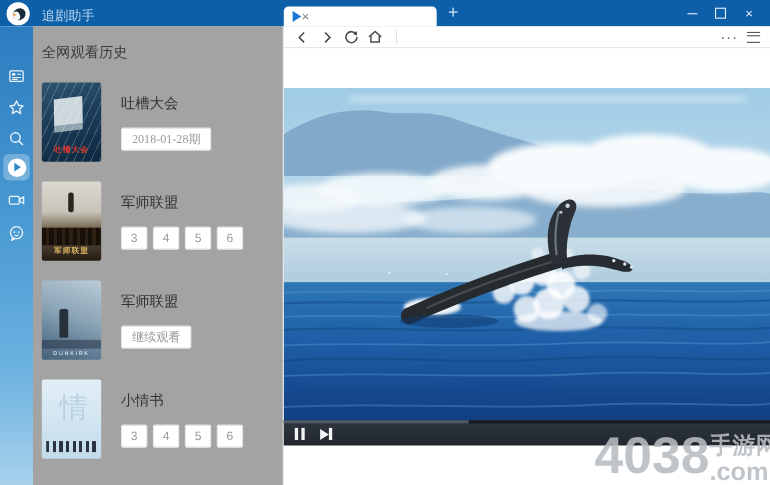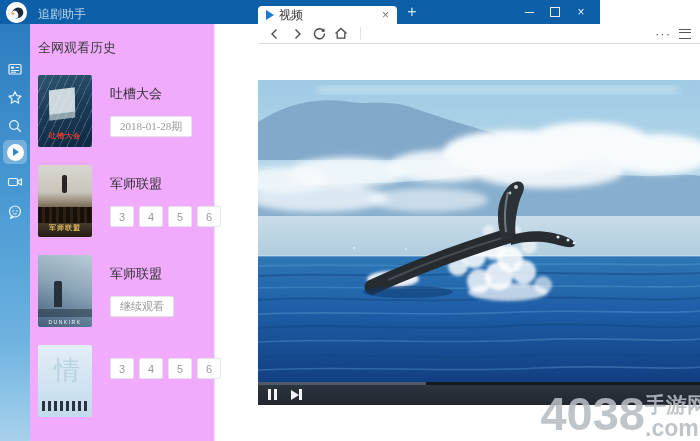--- a/index.html
+++ b/index.html
@@ -1,39 +1,39 @@
 <!DOCTYPE html>
 <html><head>
 <meta charset="utf-8">
 <style>
   html,body{margin:0;padding:0;}
   body{width:700px;height:441px;position:relative;overflow:hidden;
        font-family:"Liberation Sans","DejaVu Sans",sans-serif;background:#fff;}
   
-  .titlebar{position:absolute;left:0;top:0;width:600px;height:24px;background:#0d5fa8;}
+  .titlebar{position:absolute;left:0;top:0;width:700px;height:24px;background:#0d5fa8;}
   .logo{position:absolute;left:6px;top:2px;width:21px;height:21px;border-radius:50%;
         background:#fdfdfd;overflow:hidden;}
   .app-title{position:absolute;left:38px;top:6px;font-size:12px;color:#b9d6ee;}
   .win-controls{position:absolute;right:6px;top:0;height:24px;display:flex;align-items:center;}
   .win-btn{width:26px;height:24px;display:flex;align-items:center;justify-content:center;cursor:default;}
   .min-glyph{width:9px;height:0;border-top:1px solid #e8f1f9;}
   .max-glyph{width:8px;height:8px;border:1px solid #e8f1f9;}
   .close-glyph{color:#e8f1f9;font-size:12px;line-height:1;}
   
   .rail{position:absolute;left:0;top:24px;width:30px;height:417px;
         background:linear-gradient(180deg,#2c7cc0 0%,#4798d2 40%,#6cb2e0 75%,#a7d1ec 100%);}
   .rail-item{position:absolute;left:0;width:30px;height:24px;display:flex;align-items:center;justify-content:center;}
   .rail-item svg{display:block;}
   .rail-active{position:absolute;left:3px;top:116px;width:24px;height:24px;border-radius:5px;
                background:rgba(255,255,255,.28);display:flex;align-items:center;justify-content:center;}
   .play-circle{width:17px;height:17px;border-radius:50%;background:#fff;position:relative;}
   .play-circle::after{content:"";position:absolute;left:6.5px;top:4.5px;border-left:6px solid #2f86c8;
                border-top:4px solid transparent;border-bottom:4px solid transparent;}
   
-  .panel{position:absolute;left:30px;top:24px;width:185px;height:417px;background:#f0abfc;
+  .panel{position:absolute;left:30px;top:24px;width:228px;height:417px;background:#a3a3a3;
          border-right:1px solid #e6eaee;box-sizing:border-box;}
   .panel-header{position:absolute;left:8px;top:15px;font-size:13px;color:#3c3c3c;}
   .h-item{position:absolute;left:8px;display:flex;gap:18px;width:212px;cursor:pointer;}
   .poster{width:54px;height:72px;border-radius:2px;position:relative;overflow:hidden;flex:none;}
   .h-col{display:flex;flex-direction:column;}
   .h-title{margin-top:10px;font-size:13px;color:#333;}
   .btn-row{margin-top:13px;display:flex;gap:5px;justify-content:center;}
   .ep-btn{height:21px;box-sizing:border-box;border:1px solid #e5e5e5;border-radius:2px;background:#fff;
           color:#999;font-size:11px;display:flex;align-items:center;justify-content:center;padding:0 9px;}
   .ep-btn.sq{width:24px;padding:0;}
@@ -213,33 +213,33 @@
       </div>
     </div>
   </div>
 
   <div class="h-item" style="top:321px;">
     <div class="poster poster4">
       <div class="p4-char">情</div>
       <div class="p4-figs"></div>
     </div>
     <div class="h-col">
+      <div class="h-title">小情书</div>
       <div class="btn-row">
         <div class="ep-btn sq">3</div>
         <div class="ep-btn sq">4</div>
         <div class="ep-btn sq">5</div>
         <div class="ep-btn sq">6</div>
       </div>
     </div>
   </div>
 </div>
 
 <div class="tab">
   <div class="tab-playicon"></div>
-  <span class="tab-label">视频</span>
   <span class="tab-close">×</span>
 </div>
 <div class="newtab">+</div>
 
 <div class="toolbar">
   <div class="tool-btn" style="margin-left:6px;">
     <svg width="12" height="12" viewBox="0 0 12 12">
       <polyline points="7.5,1.5 3,6 7.5,10.5" fill="none" stroke="#4a4a4a" stroke-width="1.4"></polyline>
     </svg>
   </div>

